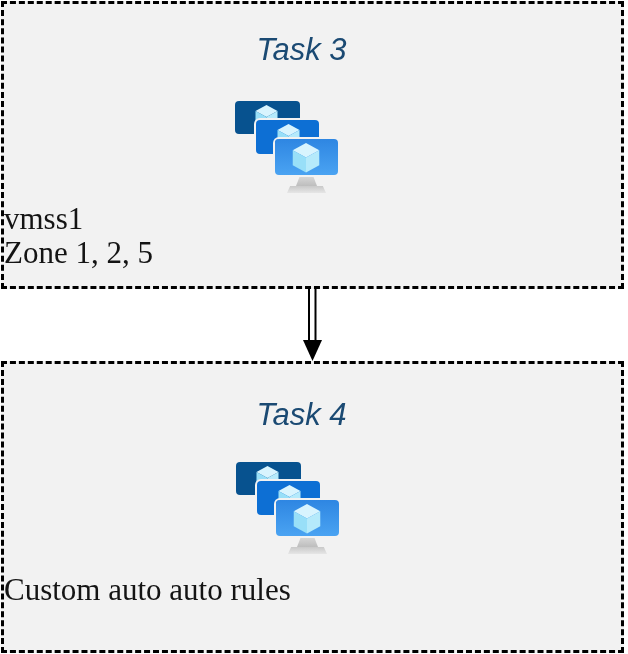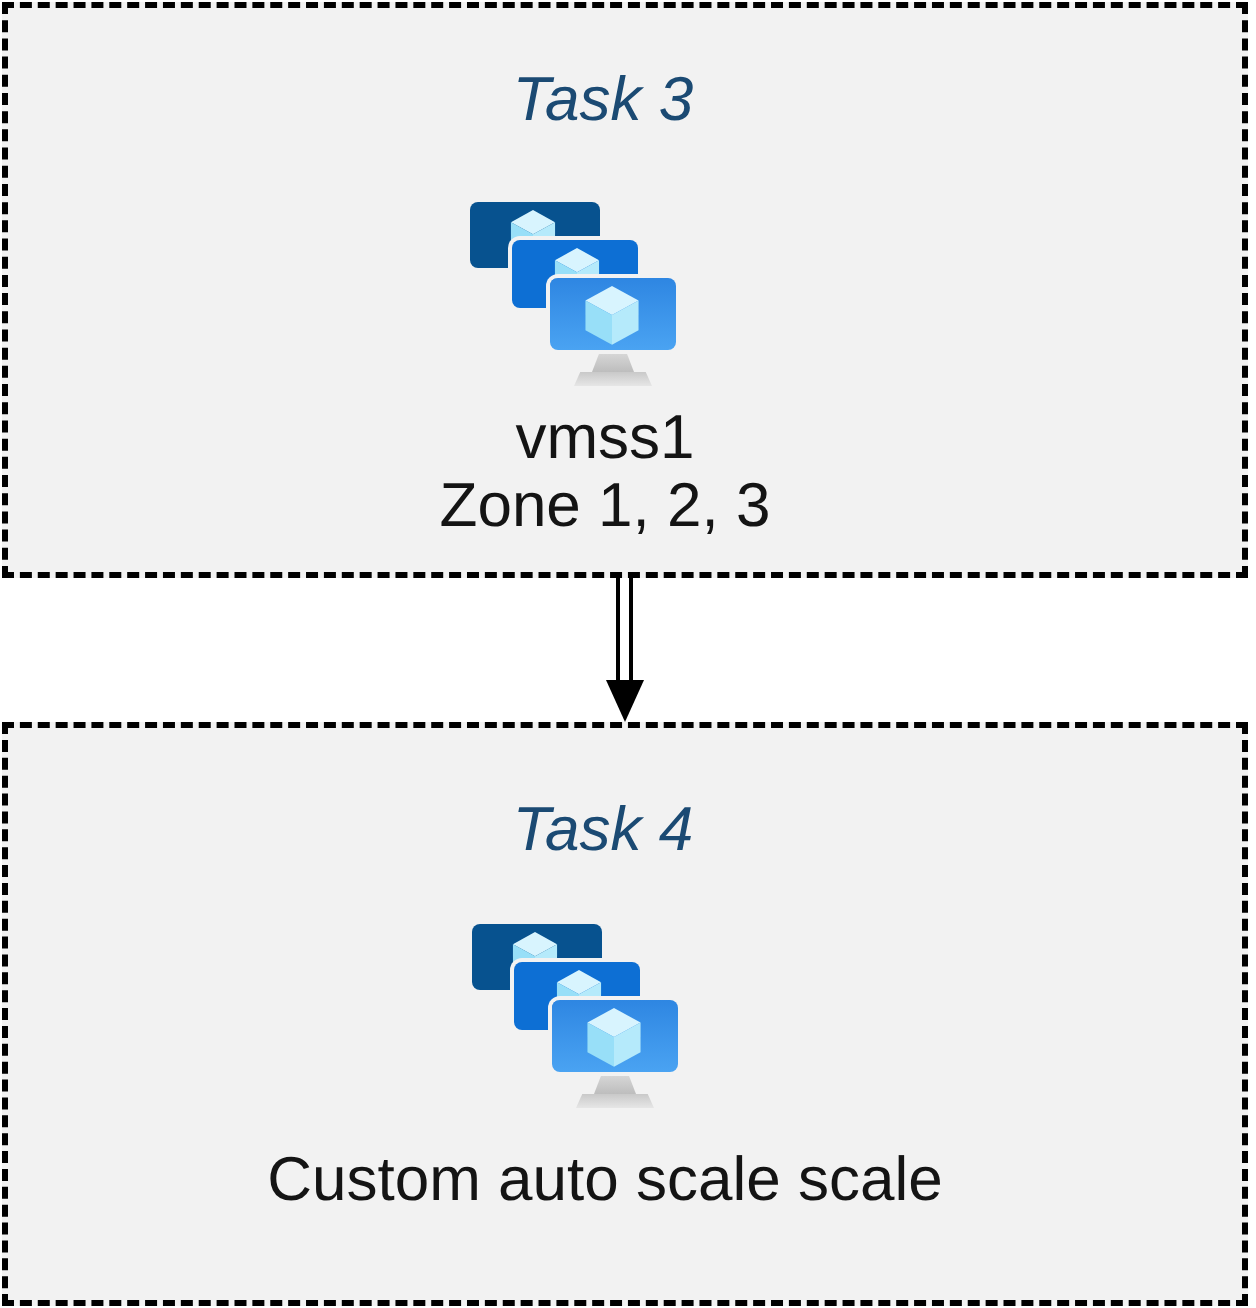--- a/index.html
+++ b/index.html
@@ -17,22 +17,23 @@
   .box-title{
     position:absolute;left:0;width:100%;box-sizing:border-box;padding-right:22px;
     text-align:center;font-size:31px;line-height:37px;
     color:var(--title-text,#1b4a73);
     font-style:italic;
   }
   #task3-box .box-title{top:27px;}
   #task4-box .box-title{top:32px;}
   .body-label{
     position:absolute;left:0;width:100%;box-sizing:border-box;padding-right:20px;
-    text-align:center;font-size:31px;line-height:37px;
+    font-size:31px;line-height:37px;
     color:var(--body-text,#141414);
+    font-family:Liberation Serif, serif;
   }
   
   .vmss-icon{position:absolute;width:103px;height:92px;}
   #task3-box .vmss-icon{left:231px;top:97px;}
   #task4-box .vmss-icon{left:232px;top:98px;}
   .monitor{position:absolute;border-radius:4px;}
   .m-back{left:0;top:0;width:65px;height:33px;background:var(--monitor-back,#07528f);}
   .m-mid{left:21px;top:19px;width:63px;height:34px;background:var(--monitor-middle,#0d6fd4);
          box-shadow:0 0 0 2px var(--box-fill,#f2f2f2);}
   .m-front{left:40px;top:38px;width:63px;height:36px;
@@ -78,21 +79,21 @@
     <div class="stand-base"></div>
     <div class="monitor m-front"></div>
     <svg class="cube cube-front" viewBox="0 0 24 26">
       <polygon points="12,0 23.5,6.3 12,12.6 0.5,6.3" fill="var(--cube-top,#d8f4fe)"></polygon>
       <polygon points="0.5,6.3 12,12.6 12,25.5 0.5,19.2" fill="var(--cube-left,#98dff8)"></polygon>
       <polygon points="12,12.6 23.5,6.3 23.5,19.2 12,25.5" fill="var(--cube-right,#b5eafb)"></polygon>
     </svg>
   </div>
 
   <div class="body-label" style="top:196px;">vmss1</div>
-  <div class="body-label" style="top:230px;">Zone 1, 2, 3</div>
+  <div class="body-label" style="top:230px;">Zone 1, 2, 5</div>
 </div>
 
 <svg class="arrow" viewBox="0 0 24 74">
   <line x1="8" y1="0" x2="8" y2="57" stroke="var(--arrow,#000)" stroke-width="2"></line>
   <line x1="14.5" y1="0" x2="14.5" y2="57" stroke="var(--arrow,#000)" stroke-width="2"></line>
   <polygon points="2,52 21,52 11.5,73" fill="var(--arrow,#000)"></polygon>
 </svg>
 
 <div class="task-box" id="task4-box">
   <div class="box-title">Task 4</div>
@@ -113,14 +114,14 @@
     <div class="stand-neck"></div>
     <div class="stand-base"></div>
     <div class="monitor m-front"></div>
     <svg class="cube cube-front" viewBox="0 0 24 26">
       <polygon points="12,0 23.5,6.3 12,12.6 0.5,6.3" fill="var(--cube-top,#d8f4fe)"></polygon>
       <polygon points="0.5,6.3 12,12.6 12,25.5 0.5,19.2" fill="var(--cube-left,#98dff8)"></polygon>
       <polygon points="12,12.6 23.5,6.3 23.5,19.2 12,25.5" fill="var(--cube-right,#b5eafb)"></polygon>
     </svg>
   </div>
 
-  <div class="body-label" style="top:207px;">Custom auto scale scale</div>
+  <div class="body-label" style="top:207px;">Custom auto auto rules</div>
 </div>
 
 </body></html>

